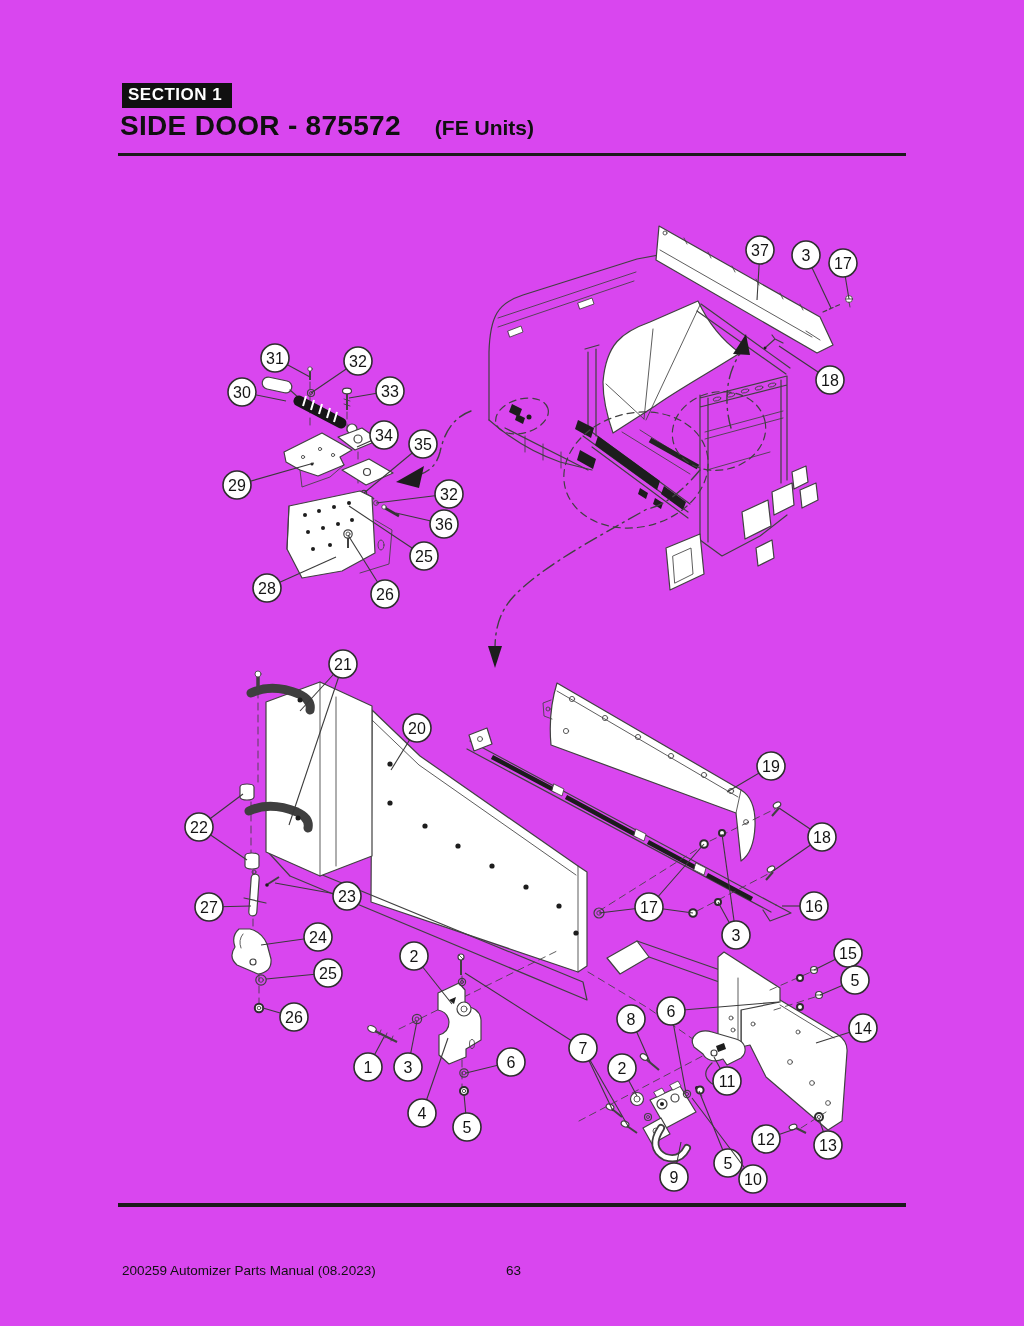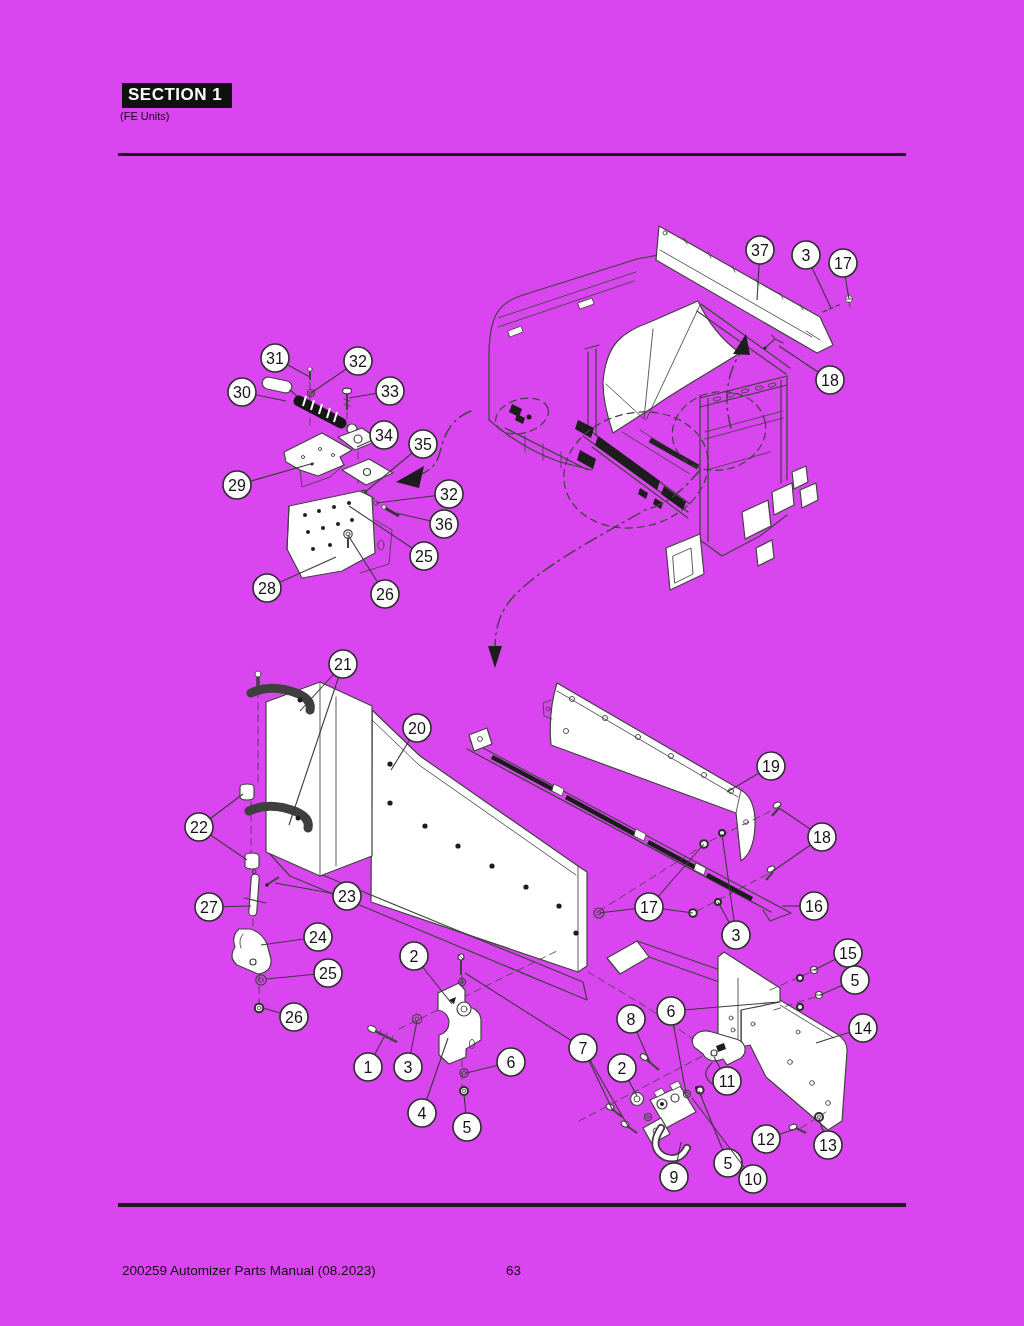--- a/index.html
+++ b/index.html
@@ -2,21 +2,21 @@
 <html><head>
 <meta charset="utf-8">
 <style>
   html,body{margin:0;padding:0;background:#e8e8e8;}
   .page{position:relative;width:1024px;height:1326px;background:#d946ef;
         font-family:"Liberation Sans",sans-serif;overflow:hidden;margin:0 auto;}
   .section-badge{position:absolute;left:122px;top:83px;background:#101010;color:#ffffff;
         font-weight:bold;font-size:17px;padding:2px 10px 3px 6px;letter-spacing:.5px;}
   .title-row{position:absolute;left:120px;top:110px;display:flex;align-items:baseline;gap:34px;}
   .title{font-size:28px;font-weight:bold;color:#101010;letter-spacing:.3px;}
-  .subtitle{font-size:11px;font-weight:normal;color:#101010;}
+  .subtitle{font-size:21px;font-weight:bold;color:#101010;}
   .rule{position:absolute;left:118px;width:788px;background:#1b1b1b;}
   .rule.top{top:153px;height:3px;}
   .rule.bottom{top:1203px;height:4px;}
   .footer-left{position:absolute;left:122px;top:1263px;font-size:13.5px;color:#111;}
   .footer-page{position:absolute;left:506px;top:1263px;font-size:13.5px;color:#111;}
   svg.diagram{position:absolute;left:0;top:0;}
   .ln{fill:none;stroke:#414141;stroke-width:1.2;stroke-linejoin:round;stroke-linecap:round;}
   .lnf{fill:#ffffff;stroke:#414141;stroke-width:1.2;stroke-linejoin:round;stroke-linecap:round;}
   .thin{stroke-width:.85;}
   .dk{fill:#1d1d1d;stroke:none;}
@@ -34,20 +34,21 @@
   .callout-circle{fill:#ffffff;stroke:#2e2e2e;stroke-width:1.6;}
   .callout-text{font-family:"Liberation Sans",sans-serif;font-size:16px;fill:#141414;text-anchor:middle;}
 </style>
 </head>
 <body>
 
 <div class="page">
 
   <div class="section-badge">SECTION  1</div>
   <div class="title-row">
+    <span class="title">SIDE DOOR - 875572</span>
     <span class="subtitle">(FE Units)</span>
   </div>
   <div class="rule top"></div>
   <div class="rule bottom"></div>
   <div class="footer-left">200259 Automizer Parts Manual (08.2023)</div>
   <div class="footer-page">63</div>
 
   <svg class="diagram" width="1024" height="1326" viewBox="0 0 1024 1326">
 
     <g>

